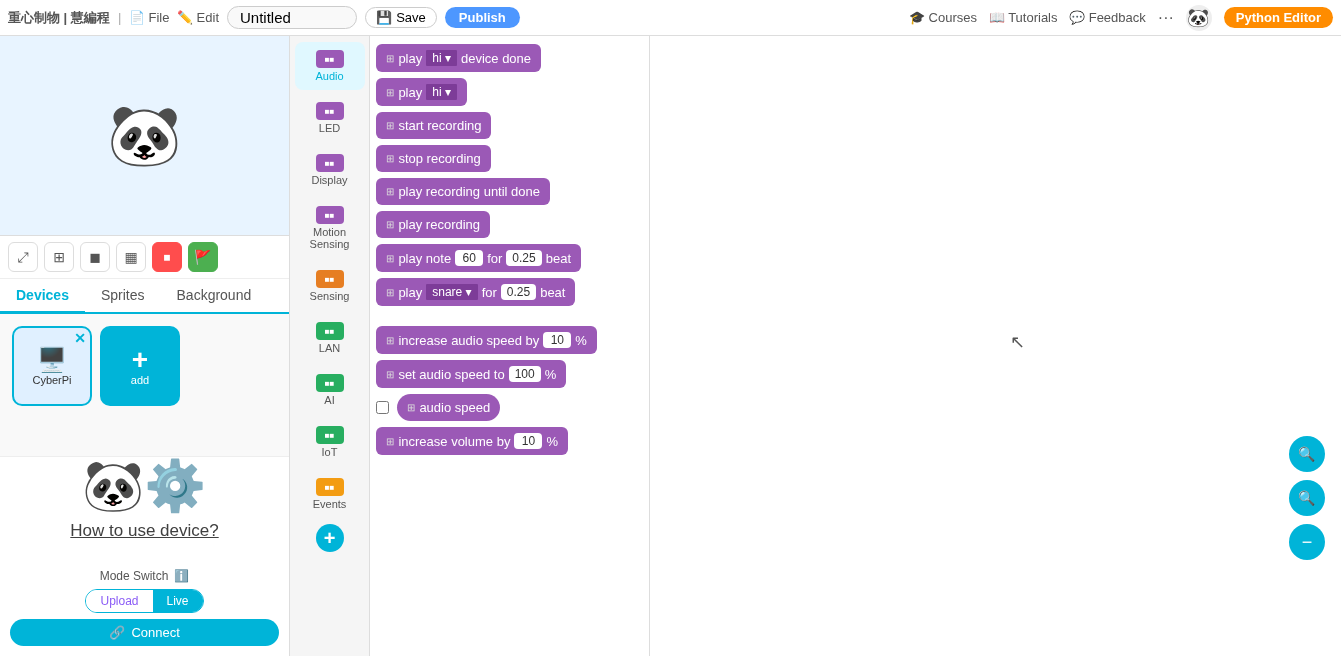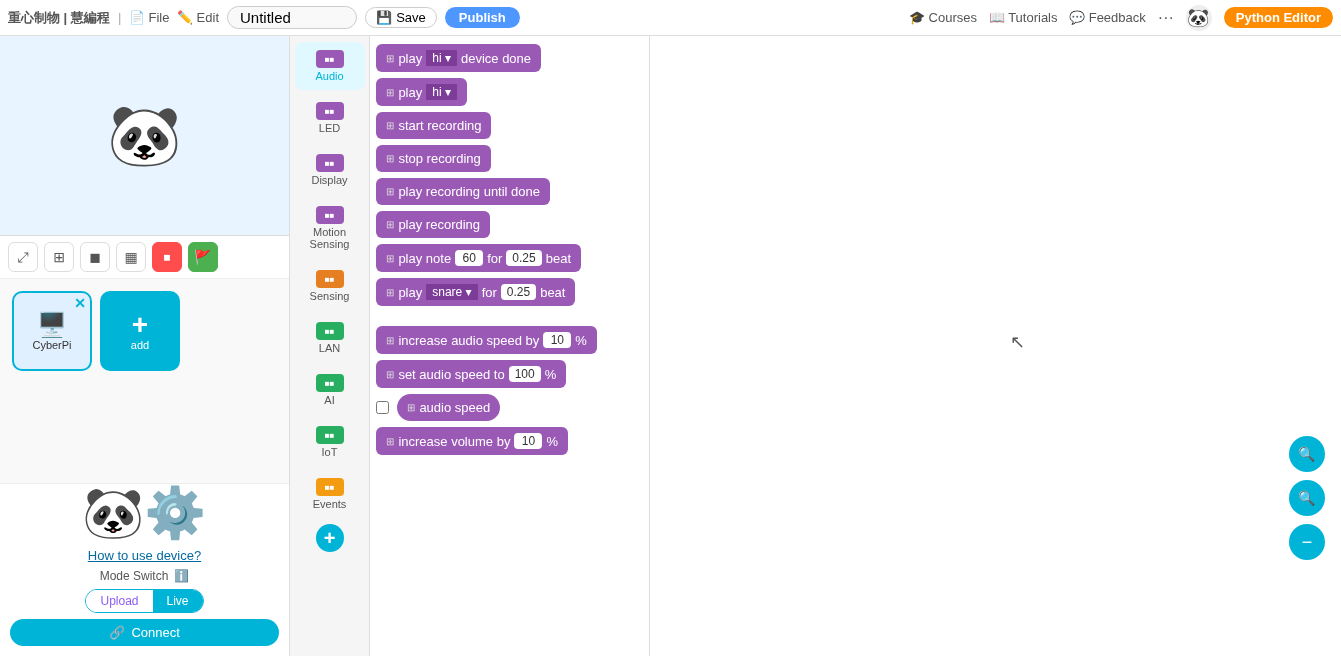--- a/index.html
+++ b/index.html
@@ -92,22 +92,22 @@
       font-size: 11px; color: #fff; cursor: pointer; float: left; margin: 4px;
     }
     .add-plus { font-size: 28px; font-weight: bold; line-height: 1; }
 
     
     .device-info-panel {
       background: #fff; padding: 0 10px 10px 10px; border-top: 1px solid #eee;
       display: flex; flex-direction: column; align-items: center; gap: 6px;
     }
     .panda-illustration { font-size: 50px; text-align: center; }
-    .how-to-link { color: #0369a1; font-size: 13px; text-decoration: underline; cursor: pointer; }
-    .mode-switch-row { display: flex; align-items: center; gap: 6px; font-size: 12px; color: #555; }
+    .how-to-link { color: #404040; font-size: 17px; text-decoration: underline; cursor: pointer; }
+    .mode-switch-row { display: flex; align-items: center; gap: 6px; font-size: 12px; color: #555; margin-top: 22px; }
     .mode-btn-group { display: flex; border-radius: 20px; overflow: hidden; border: 1px solid #00b4d8; }
     .mode-btn {
       padding: 4px 14px; font-size: 12px; cursor: pointer; background: #fff; color: #8b5cf6; border: none;
     }
     .mode-btn.active { background: #00b4d8; color: #fff; }
     .connect-btn {
       width: 100%; background: #00b4d8; color: #fff; border: none; border-radius: 20px;
       padding: 6px 0; font-size: 13px; cursor: pointer; display: flex; align-items: center; justify-content: center; gap: 6px;
     }
 
@@ -232,20 +232,25 @@
 
     <div class="stage-controls">
       <button class="ctrl-btn" title="Expand">⤢</button>
       <button class="ctrl-btn">⊞</button>
       <button class="ctrl-btn">◼</button>
       <button class="ctrl-btn">▦</button>
       <button class="ctrl-btn stop">⏹</button>
       <button class="ctrl-btn flag">🚩</button>
     </div>
 
+    <div class="tab-row">
+      <div class="tab active">Devices</div>
+      <div class="tab">Sprites</div>
+      <div class="tab">Background</div>
+    </div>
 
     <div class="device-area clearfix">
       <div class="device-item">
         <span class="close-x">✕</span>
         <span class="device-img">🖥️</span>
         <span>CyberPi</span>
       </div>
       <div class="add-device">
         <span class="add-plus">+</span>
         <span>add</span>

